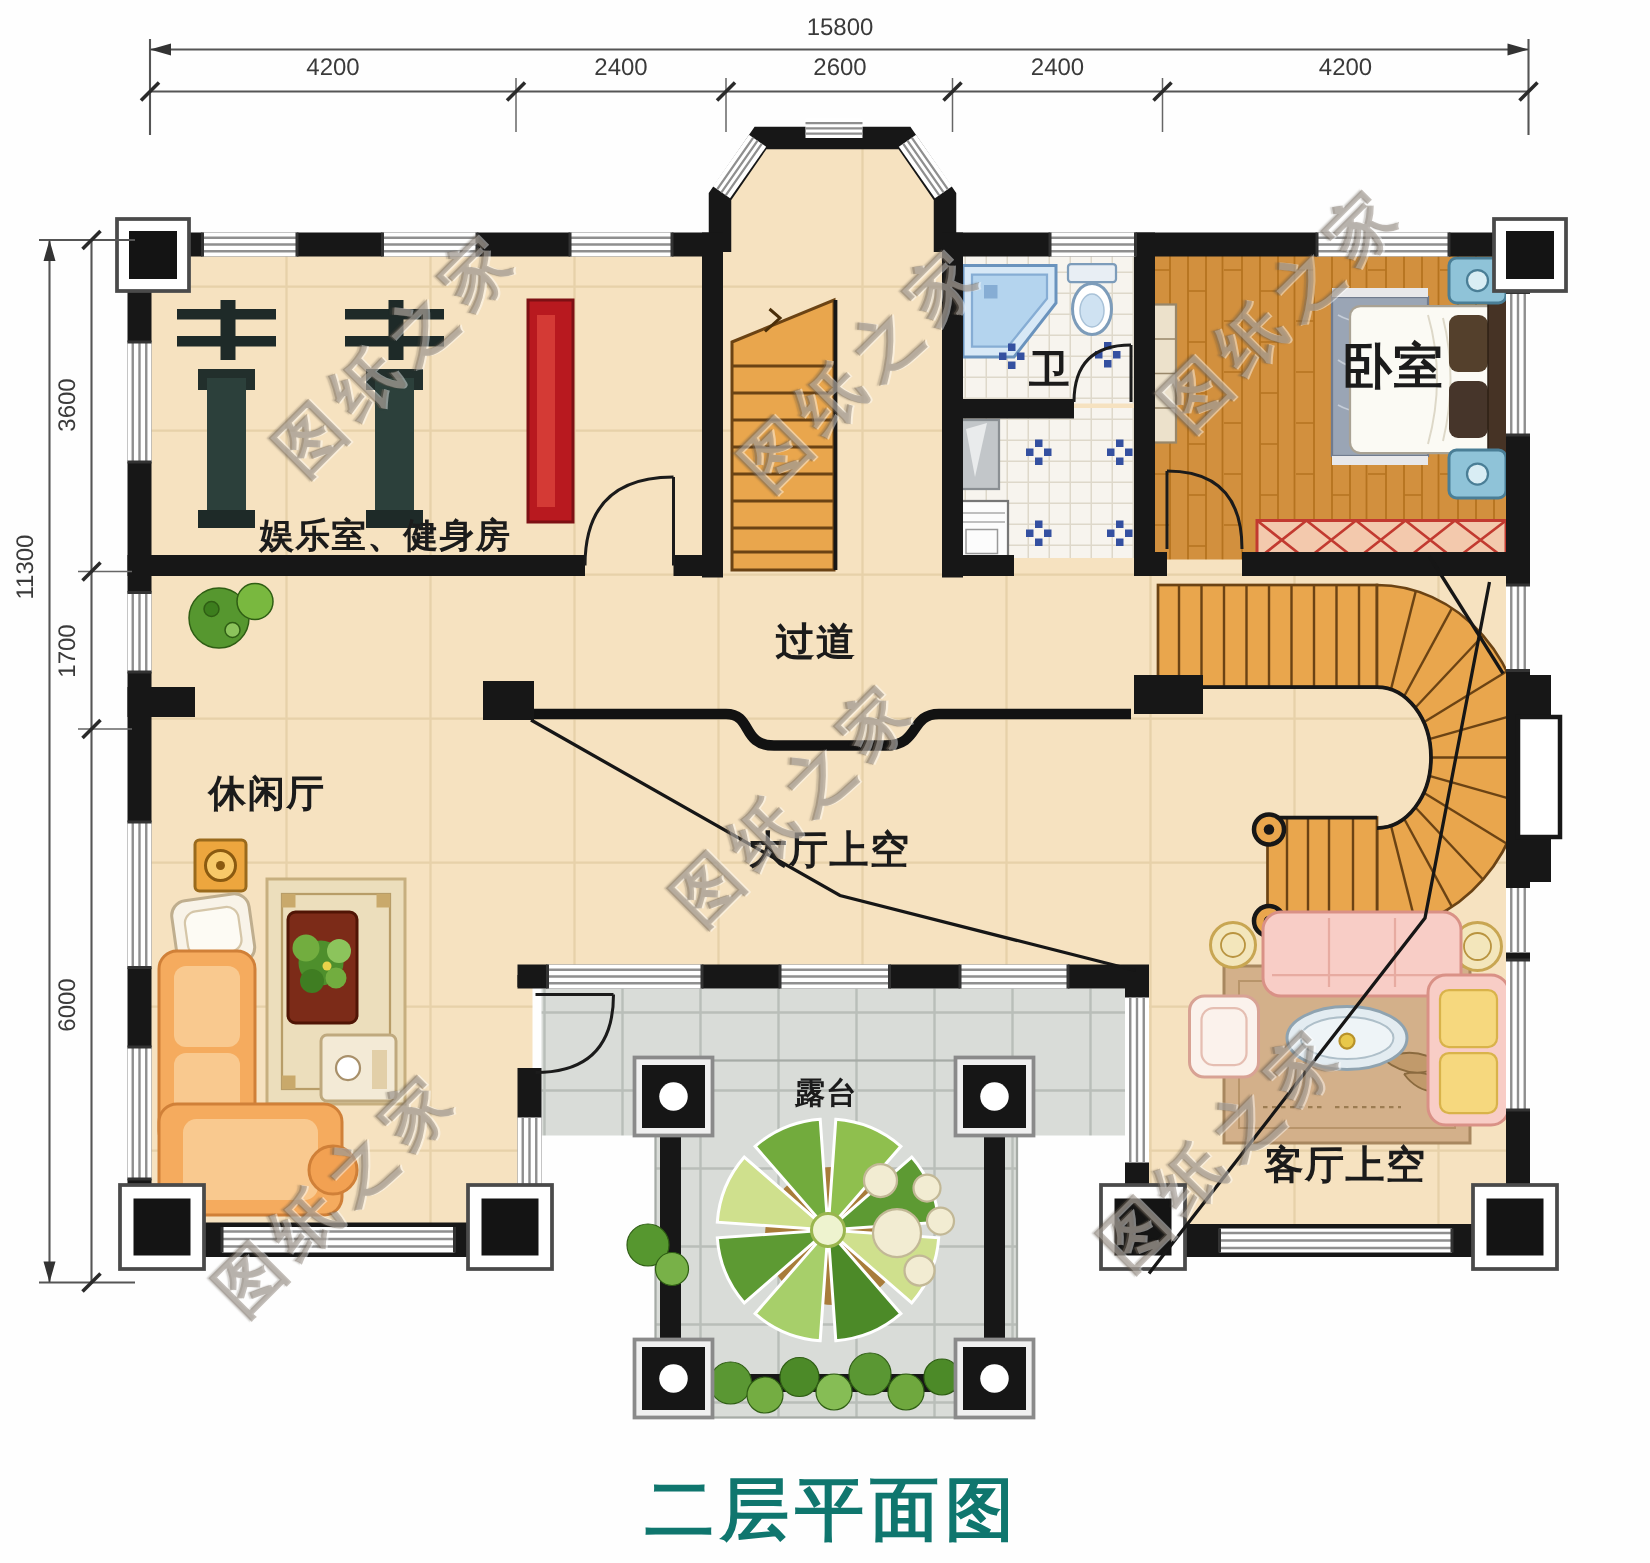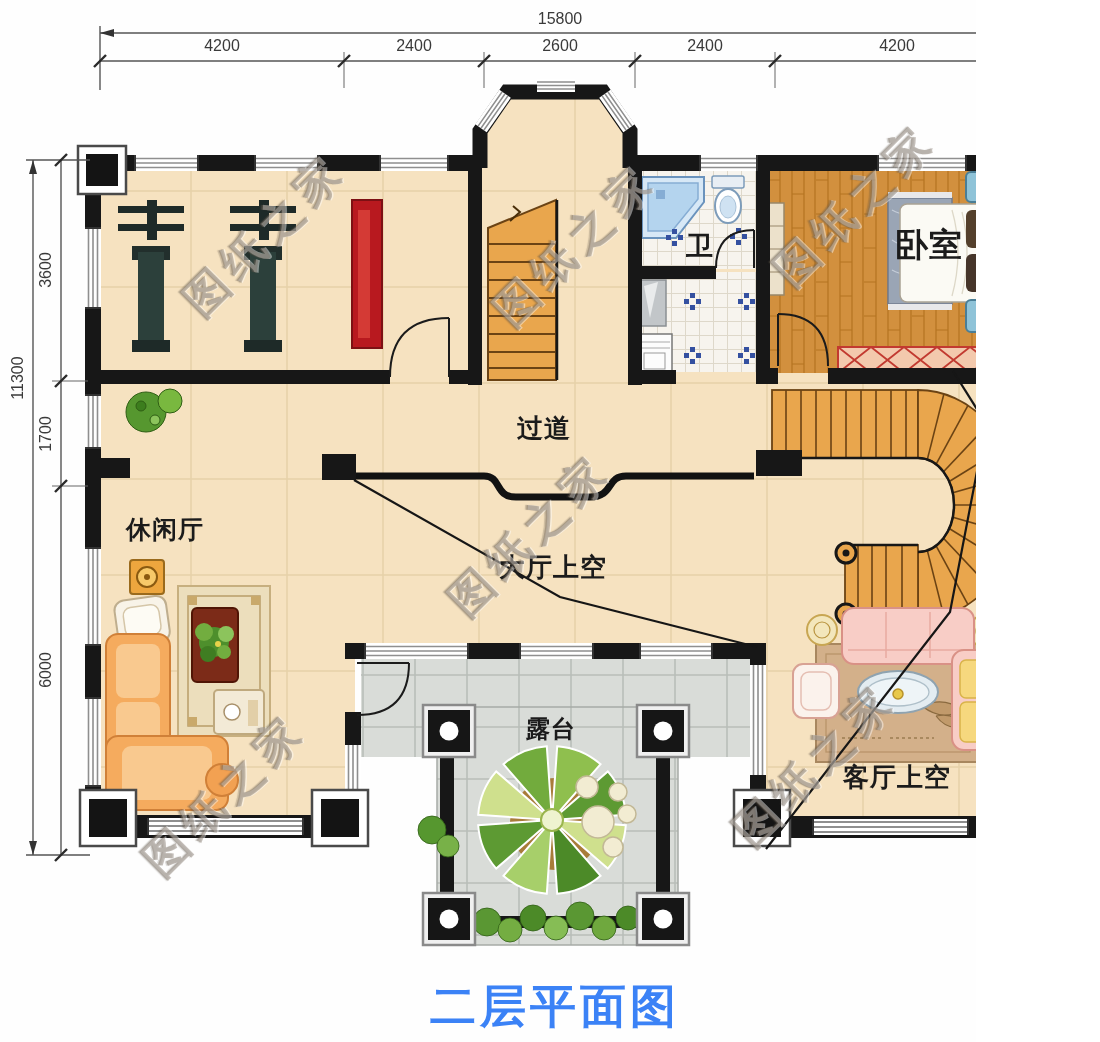--- a/index.html
+++ b/index.html
@@ -1,38 +1,38 @@
 <!DOCTYPE html>
 <html><head>
 <meta charset="utf-8">
 <style>
   html,body{margin:0;padding:0;background:#ffffff;}
   #stage{
-    position:relative;width:976px;height:1042px;overflow:hidden;
+    position:relative;width:1100px;height:1042px;overflow:hidden;
     background:#fefefe;font-family:"Liberation Sans",sans-serif;
   }
   #plan-svg{position:absolute;left:0;top:0;}
   .lbl{
     position:absolute;transform:translate(-50%,-50%);
     color:#1b1b1b;font-weight:700;white-space:nowrap;letter-spacing:1px;
   }
   .dim{
     position:absolute;transform:translate(-50%,-50%);
     color:#3a3a3a;font-size:16px;font-weight:400;letter-spacing:0;white-space:nowrap;
   }
   .dim.vert{transform:translate(-50%,-50%) rotate(-90deg);}
   .wm{
     position:absolute;transform:translate(-50%,-50%) rotate(-45deg);
     font-size:44px;font-weight:700;letter-spacing:8px;white-space:nowrap;
     color:rgba(118,107,96,0.42);
     text-shadow:1px 1px 0 rgba(255,255,255,0.45), -1px -1px 1px rgba(80,70,60,0.25);
   }
   #main-title{
     position:absolute;left:555px;top:1007px;transform:translate(-50%,-50%);
-    font-size:46px;font-weight:700;color:#3b82f6;letter-spacing:4px;white-space:nowrap;
+    font-size:46px;font-weight:700;color:#0f766e;letter-spacing:4px;white-space:nowrap;
   }
 </style>
 </head>
 <body>
 
 <div id="stage">
 
 <svg id="plan-svg" width="1100" height="1042" viewBox="0 0 1100 1042">
   <defs>
     <pattern id="patCream" width="96" height="96" patternUnits="userSpaceOnUse">
@@ -518,26 +518,27 @@
 <div class="dim" style="left:222px;top:46px">4200</div>
 <div class="dim" style="left:414px;top:46px">2400</div>
 <div class="dim" style="left:560px;top:46px">2600</div>
 <div class="dim" style="left:705px;top:46px">2400</div>
 <div class="dim" style="left:897px;top:46px">4200</div>
 <div class="dim vert" style="left:18px;top:378px">11300</div>
 <div class="dim vert" style="left:46px;top:270px">3600</div>
 <div class="dim vert" style="left:46px;top:434px">1700</div>
 <div class="dim vert" style="left:46px;top:670px">6000</div>
 
+<div class="lbl" style="left:257px;top:357px;font-size:23px">娱乐室、健身房</div>
 <div class="lbl" style="left:700px;top:246px;font-size:27px">卫</div>
 <div class="lbl" style="left:929px;top:245px;font-size:33px">卧室</div>
 <div class="lbl" style="left:544px;top:428px;font-size:26px">过道</div>
 <div class="lbl" style="left:553px;top:567px;font-size:26px">大厅上空</div>
-<div class="lbl" style="left:165px;top:529px;font-size:25px">休闲厅</div>
-<div class="lbl" style="left:551px;top:729px;font-size:24px">露台</div>
+<div class="lbl" style="left:178px;top:529px;font-size:25px">休闲厅</div>
+<div class="lbl" style="left:551px;top:729px;font-size:20px">露台</div>
 <div class="lbl" style="left:897px;top:777px;font-size:26px">客厅上空</div>
 
 <div class="wm" style="left:265px;top:235px">图纸之家</div>
 <div class="wm" style="left:575px;top:245px">图纸之家</div>
 <div class="wm" style="left:855px;top:205px">图纸之家</div>
 <div class="wm" style="left:530px;top:535px">图纸之家</div>
 <div class="wm" style="left:225px;top:795px">图纸之家</div>
 <div class="wm" style="left:815px;top:765px">图纸之家</div>
 
 <div id="main-title">二层平面图</div>

